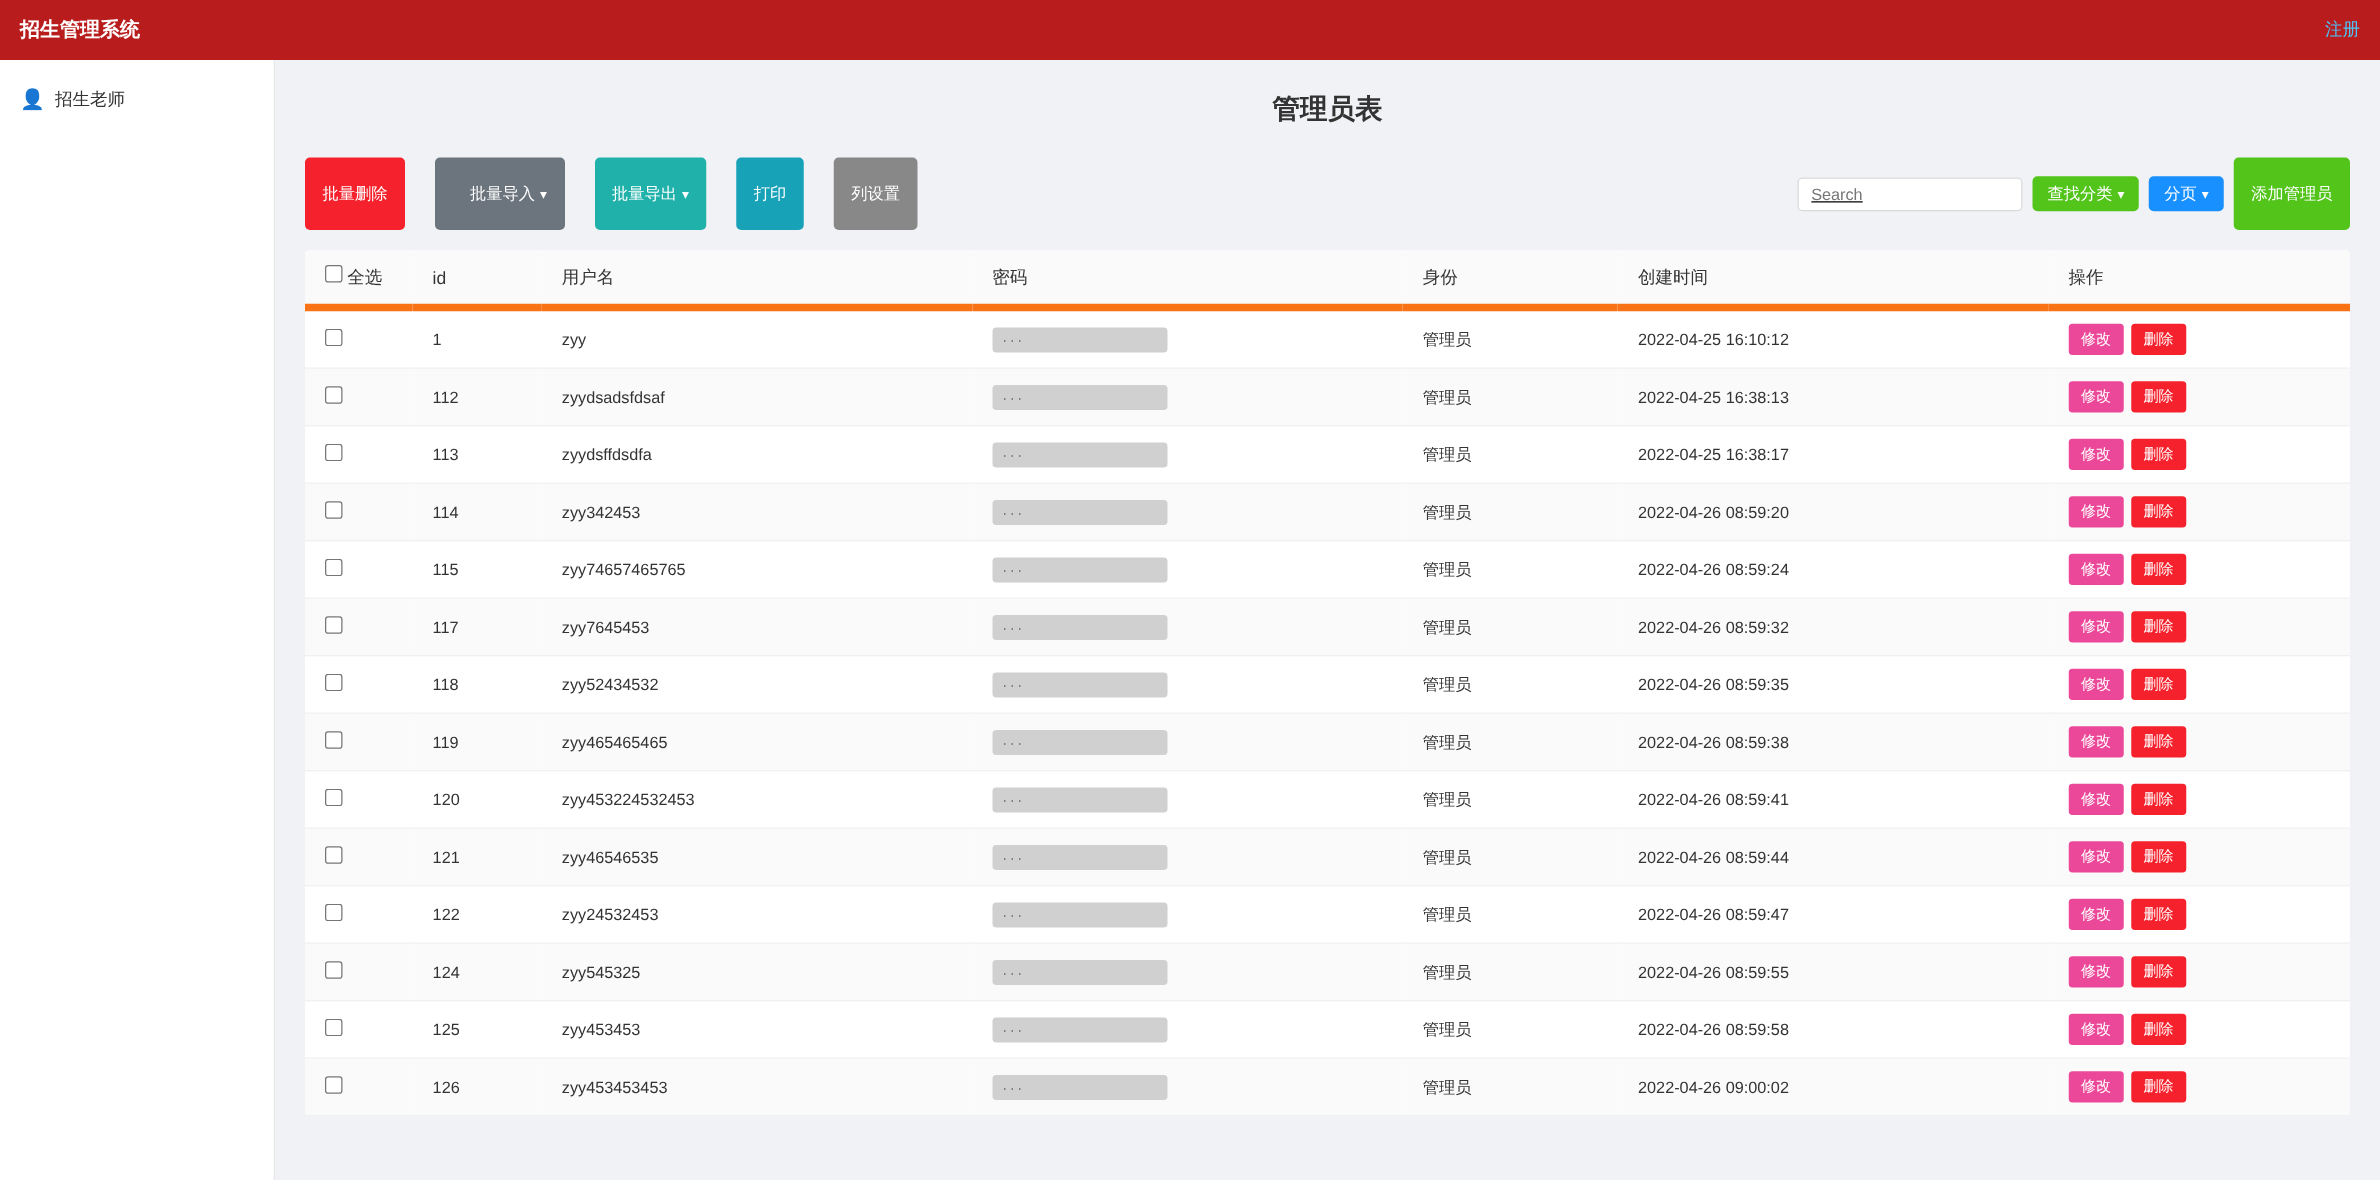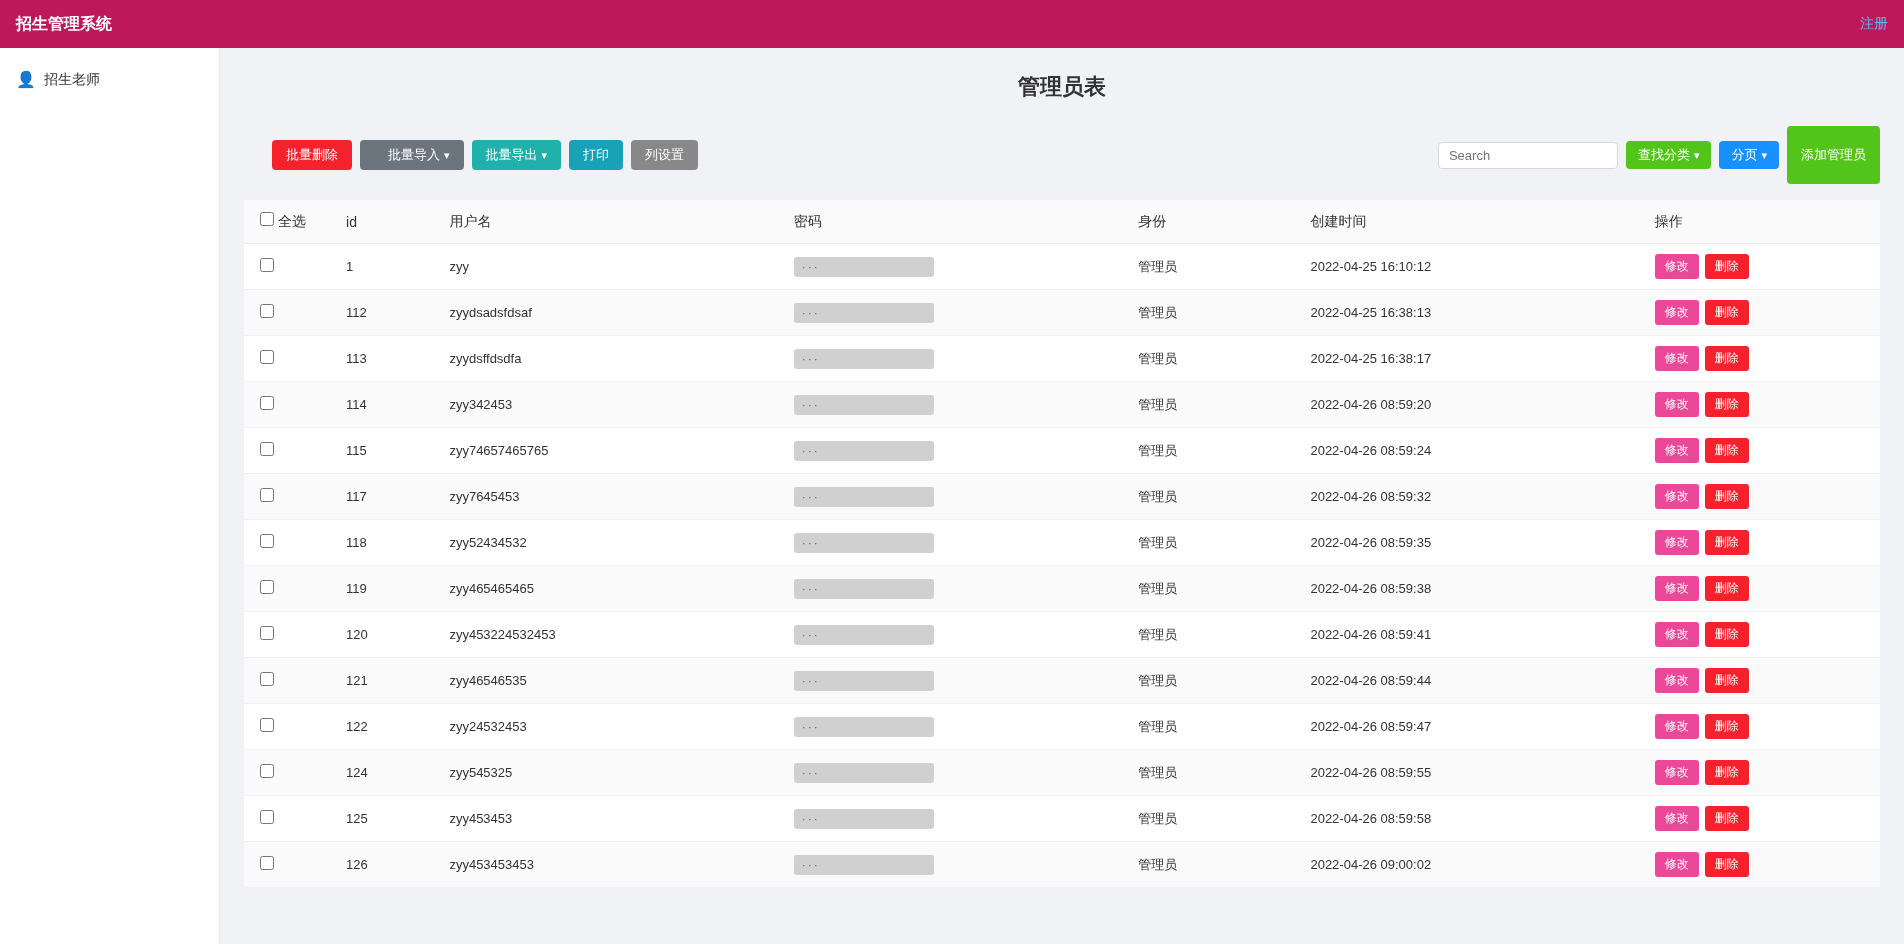--- a/index.html
+++ b/index.html
@@ -1,20 +1,20 @@
 <!DOCTYPE html>
 <html><head>
   <meta charset="utf-8">
   <style>
     * { box-sizing: border-box; margin: 0; padding: 0; }
     body { font-family: "Microsoft YaHei", Arial, sans-serif; font-size: 14px; background: #f0f2f5; }
 
     
     .top-nav {
-      background: #be185d;
+      background: #b91c1c;
       height: 48px;
       display: flex;
       align-items: center;
       padding: 0 16px;
       justify-content: space-between;
     }
     .top-nav .app-title {
       color: #fff;
       font-size: 16px;
       font-weight: bold;
@@ -56,25 +56,23 @@
       text-align: center;
       font-size: 22px;
       font-weight: bold;
       color: #333;
       margin-bottom: 24px;
     }
 
     
     .toolbar {
       display: flex;
-      align-items: center;
       margin-bottom: 16px;
-      gap: 8px;
+      gap: 24px;
       flex-wrap: wrap;
-      margin-left: 28px;
     }
     .btn {
       padding: 6px 14px;
       border: none;
       border-radius: 4px;
       cursor: pointer;
       font-size: 13px;
       font-family: inherit;
       display: inline-flex;
       align-items: center;
@@ -105,20 +103,21 @@
       gap: 8px;
     }
 
     .search-input {
       padding: 5px 10px;
       border: 1px solid #d9d9d9;
       border-radius: 4px;
       font-size: 13px;
       width: 180px;
       outline: none;
+      text-decoration: underline;
     }
 
     .filter-btn {
       background: #52c41a;
       color: #fff;
       border: none;
       border-radius: 4px;
       padding: 5px 12px;
       cursor: pointer;
       font-size: 13px;
@@ -153,21 +152,21 @@
       background: #fff;
       border-radius: 4px;
       overflow: hidden;
     }
     table {
       width: 100%;
       border-collapse: collapse;
     }
     thead tr {
       background: #fafafa;
-      border-bottom: 1px solid #f97316;
+      border-bottom: 6px solid #f97316;
     }
     thead th {
       padding: 12px 16px;
       text-align: left;
       font-weight: 500;
       color: #333;
       font-size: 14px;
       border-bottom: 1px solid #e8e8e8;
     }
     tbody tr {

